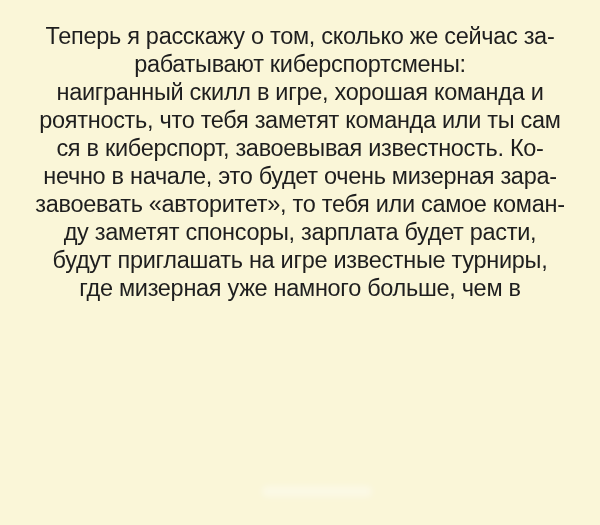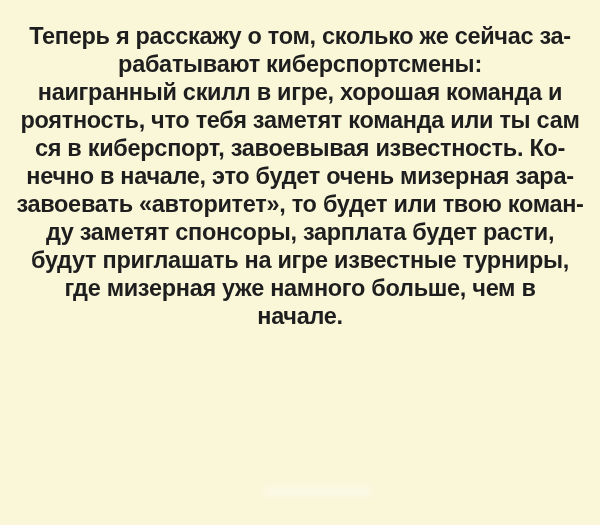--- a/index.html
+++ b/index.html
@@ -18,21 +18,21 @@
     top: 22px;
     left: 0;
     width: 600px;
     text-align: center;
   }
   .text-line {
     font-size: 23.5px;
     line-height: 28px;
     letter-spacing: -0.3px;
     white-space: nowrap;
-    font-weight: 700;
+    font-weight: 400;
   }
   .watermark-smudge {
     position: absolute;
     left: 262px;
     top: 486px;
     width: 110px;
     height: 11px;
     background: rgba(255, 255, 255, 0.35);
     filter: blur(3px);
     border-radius: 5px;
@@ -42,20 +42,19 @@
 </head>
 <body style="background-color: rgb(250, 246, 216); color: rgb(30, 30, 30);">
 
 <div class="text-block">
   <div class="text-line">Теперь я расскажу о том, сколько же сейчас за-</div>
   <div class="text-line">рабатывают киберспортсмены:</div>
   <div class="text-line">наигранный скилл в игре, хорошая команда и</div>
   <div class="text-line">роятность, что тебя заметят команда или ты сам</div>
   <div class="text-line">ся в киберспорт, завоевывая известность. Ко-</div>
   <div class="text-line">нечно в начале, это будет очень мизерная зара-</div>
-  <div class="text-line">завоевать «авторитет», то будет или твою коман-</div>
+  <div class="text-line">завоевать «авторитет», то тебя или самое коман-</div>
   <div class="text-line">ду заметят спонсоры, зарплата будет расти,</div>
   <div class="text-line">будут приглашать на игре известные турниры,</div>
   <div class="text-line">где мизерная уже намного больше, чем в</div>
-  <div class="text-line">начале.</div>
 </div>
 
 <div class="watermark-smudge"></div>
 
 </body></html>

